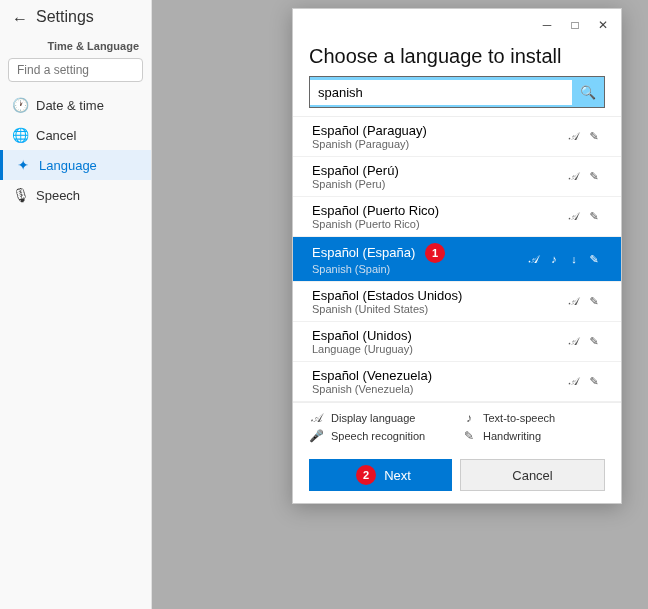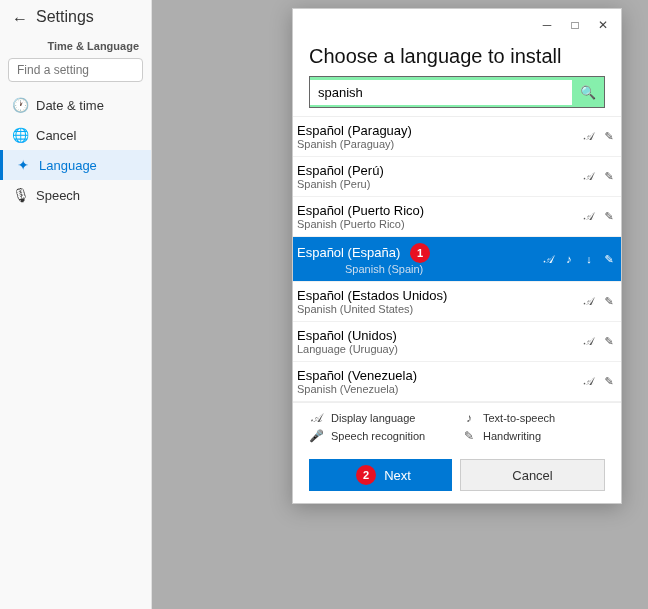--- a/index.html
+++ b/index.html
@@ -127,21 +127,21 @@
       font-weight: 300;
       color: #111;
     }
 
     
     .dialog-search {
       margin: 0 16px 8px 16px;
       display: flex;
       align-items: center;
       border: 1px solid #666;
-      background: #86efac;
+      background: #7dd3fc;
     }
     .dialog-search input {
       flex: 1;
       border: none;
       outline: none;
       padding: 5px 8px;
       font-size: 13px;
       font-family: 'Segoe UI', sans-serif;
     }
     .dialog-search .search-icon-btn {
@@ -157,32 +157,32 @@
 
     
     .lang-list {
       max-height: 310px;
       overflow-y: auto;
       border-top: 1px solid #eee;
     }
     .lang-item {
       display: flex;
       align-items: center;
-      padding: 6px 4px;
+      padding: 6px 19px;
       cursor: pointer;
       border-bottom: 1px solid #f0f0f0;
     }
     .lang-item.selected {
       background: #0078d4;
       color: white;
     }
     .lang-info { flex: 1; }
     .lang-name { font-size: 13px; font-weight: 400; }
     .lang-sub { font-size: 11px; color: #666; }
-    .lang-item.selected .lang-sub { color: #cde; margin-left: 48px; }
+    .lang-item.selected .lang-sub { color: #cde; }
     .lang-icons {
       display: flex;
       gap: 4px;
       align-items: center;
       font-size: 12px;
       color: #555;
     }
     .lang-item.selected .lang-icons { color: white; }
     .lang-icon-item {
       width: 16px;

